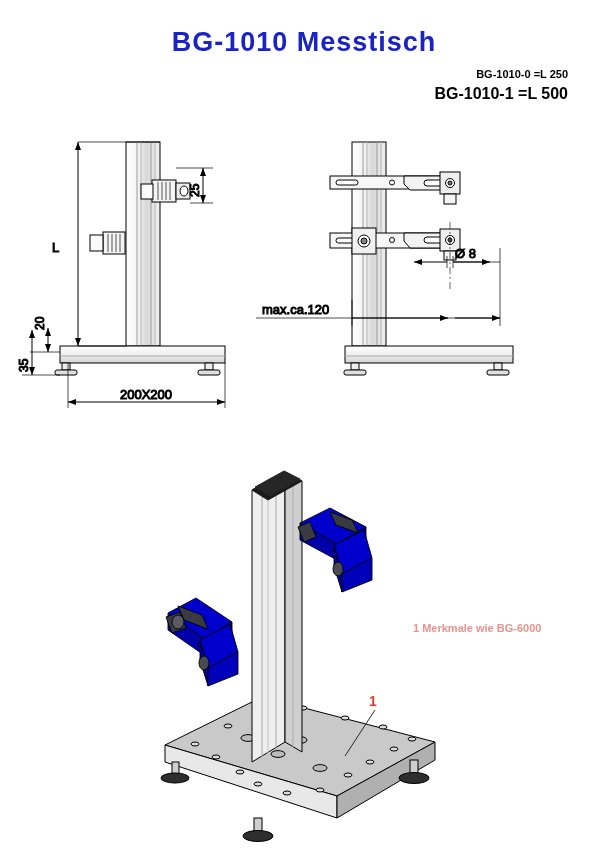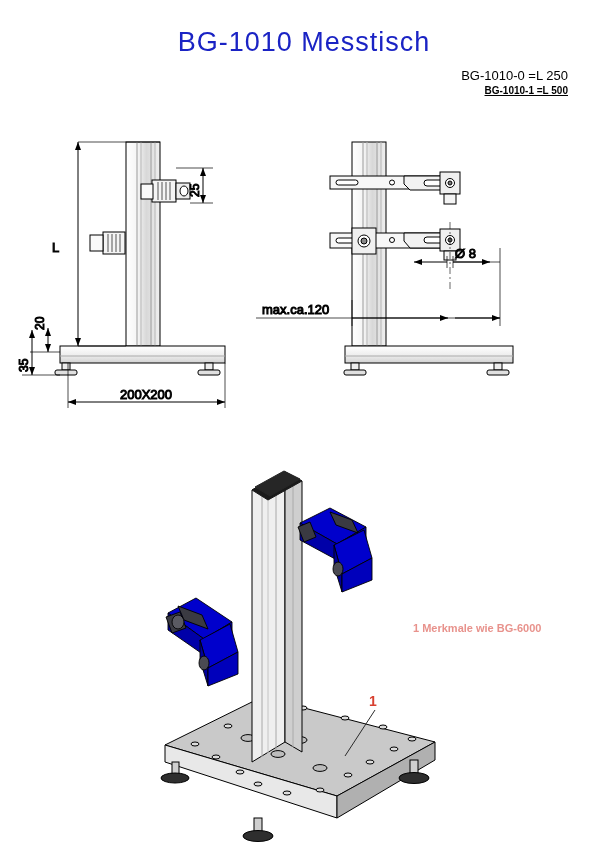--- a/index.html
+++ b/index.html
@@ -1,22 +1,22 @@
 <!DOCTYPE html>
 <html><head>
 <meta charset="utf-8">
 <style>
   html,body{margin:0;padding:0;background:#ffffff;}
   body{width:608px;height:859px;position:relative;overflow:hidden;
        font-family:"Liberation Sans",sans-serif;color:#000;}
   .abs{position:absolute;}
   #title{left:0;top:27px;width:608px;text-align:center;
-         font-size:27px;font-weight:normal;color:#1a23c4;letter-spacing:1px;}
-  #sub1{left:0;top:68px;width:568px;text-align:right;font-size:13px;font-weight:normal;}
-  #sub2{left:0;top:85px;width:568px;text-align:right;font-size:10px;font-weight:bold;text-decoration:underline;}
+         font-size:27px;font-weight:bold;color:#1a23c4;letter-spacing:1px;}
+  #sub1{left:0;top:68px;width:568px;text-align:right;font-size:11px;font-weight:bold;}
+  #sub2{left:0;top:85px;width:568px;text-align:right;font-size:16px;font-weight:bold;}
   #note{left:413px;top:622px;font-size:11px;color:#e8928c;font-weight:bold;}
   svg{position:absolute;left:0;top:0;}
   .dimtxt{font-family:"Liberation Sans",sans-serif;font-size:13px;fill:#1a1a1a;}
   .dimtxt2{font-family:"Liberation Sans",sans-serif;font-size:12px;fill:#1a1a1a;}
   .callout{font-family:"Liberation Sans",sans-serif;font-size:14px;fill:#d84030;font-weight:bold;}
 </style>
 </head>
 <body>
 
 <div class="abs" id="title">BG-1010  Messtisch</div>

